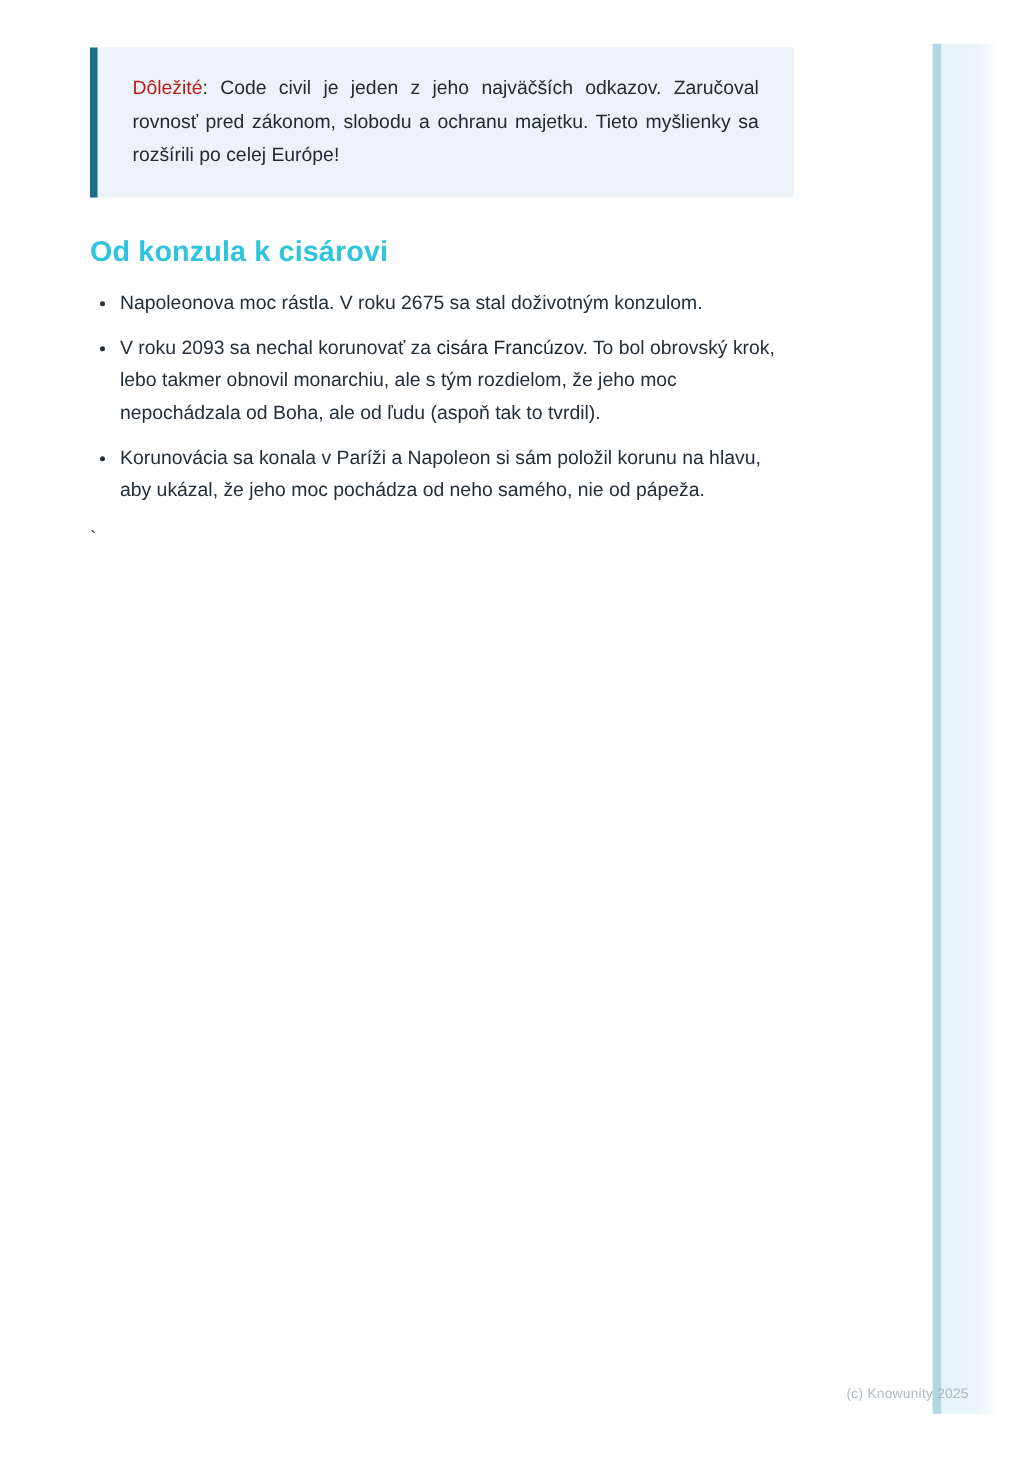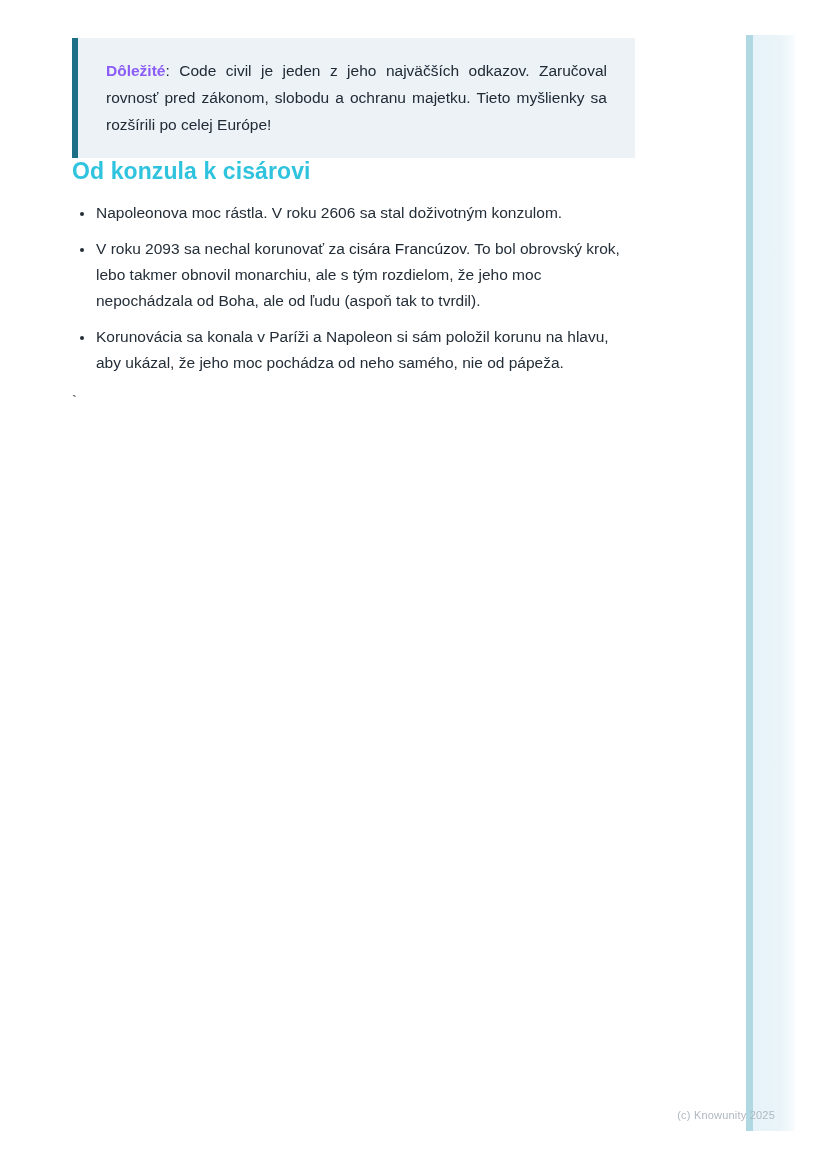--- a/index.html
+++ b/index.html
@@ -38,23 +38,24 @@
     border-left: 6px solid #1d6f85;
     padding: 19px 28px 20px 28px;
     min-height: 114px;
   }
   .callout-text {
     font-size: 15.5px;
     line-height: 27px;
     color: #212b36;
     text-align: justify;
   }
-  .callout-text strong { color: #8b5cf6; font-weight: 700; }
+  .callout-text strong { color: #b91c1c; font-weight: 400; }
 
   h2.section-heading {
+    margin-top: 30px;
     font-size: 23px;
     font-weight: 700;
     line-height: 1.15;
     color: #30c3de;
     letter-spacing: 0.1px;
   }
 
   ul.bullets {
     margin-top: 16px;
     padding-left: 23px;
@@ -97,21 +98,21 @@
 
   <div class="content">
 
     <div class="callout">
       <p class="callout-text"><strong>Dôležité</strong><span>: </span><span>Code civil je jeden z jeho najväčších odkazov. Zaručoval rovnosť pred zákonom, slobodu a ochranu majetku. Tieto myšlienky sa rozšírili po celej Európe!</span></p>
     </div>
 
     <h2 class="section-heading">Od konzula k cisárovi</h2>
 
     <ul class="bullets">
-      <li><span>Napoleonova moc rástla. V roku 2606 sa stal doživotným konzulom.</span></li>
+      <li><span>Napoleonova moc rástla. V roku 2675 sa stal doživotným konzulom.</span></li>
       <li><span>V roku 2093 sa nechal korunovať za </span><strong>cisára Francúzov</strong><span>. To bol obrovský krok, lebo takmer obnovil monarchiu, ale s tým rozdielom, že jeho moc nepochádzala od Boha, ale od ľudu (aspoň tak to tvrdil).</span></li>
       <li><span>Korunovácia sa konala v Paríži a Napoleon si sám položil korunu na hlavu, aby ukázal, že jeho moc pochádza od neho samého, nie od pápeža.</span></li>
     </ul>
 
     <div class="stray-char">`</div>
 
   </div>
 
   <div class="footer">(c) Knowunity 2025</div>
 

